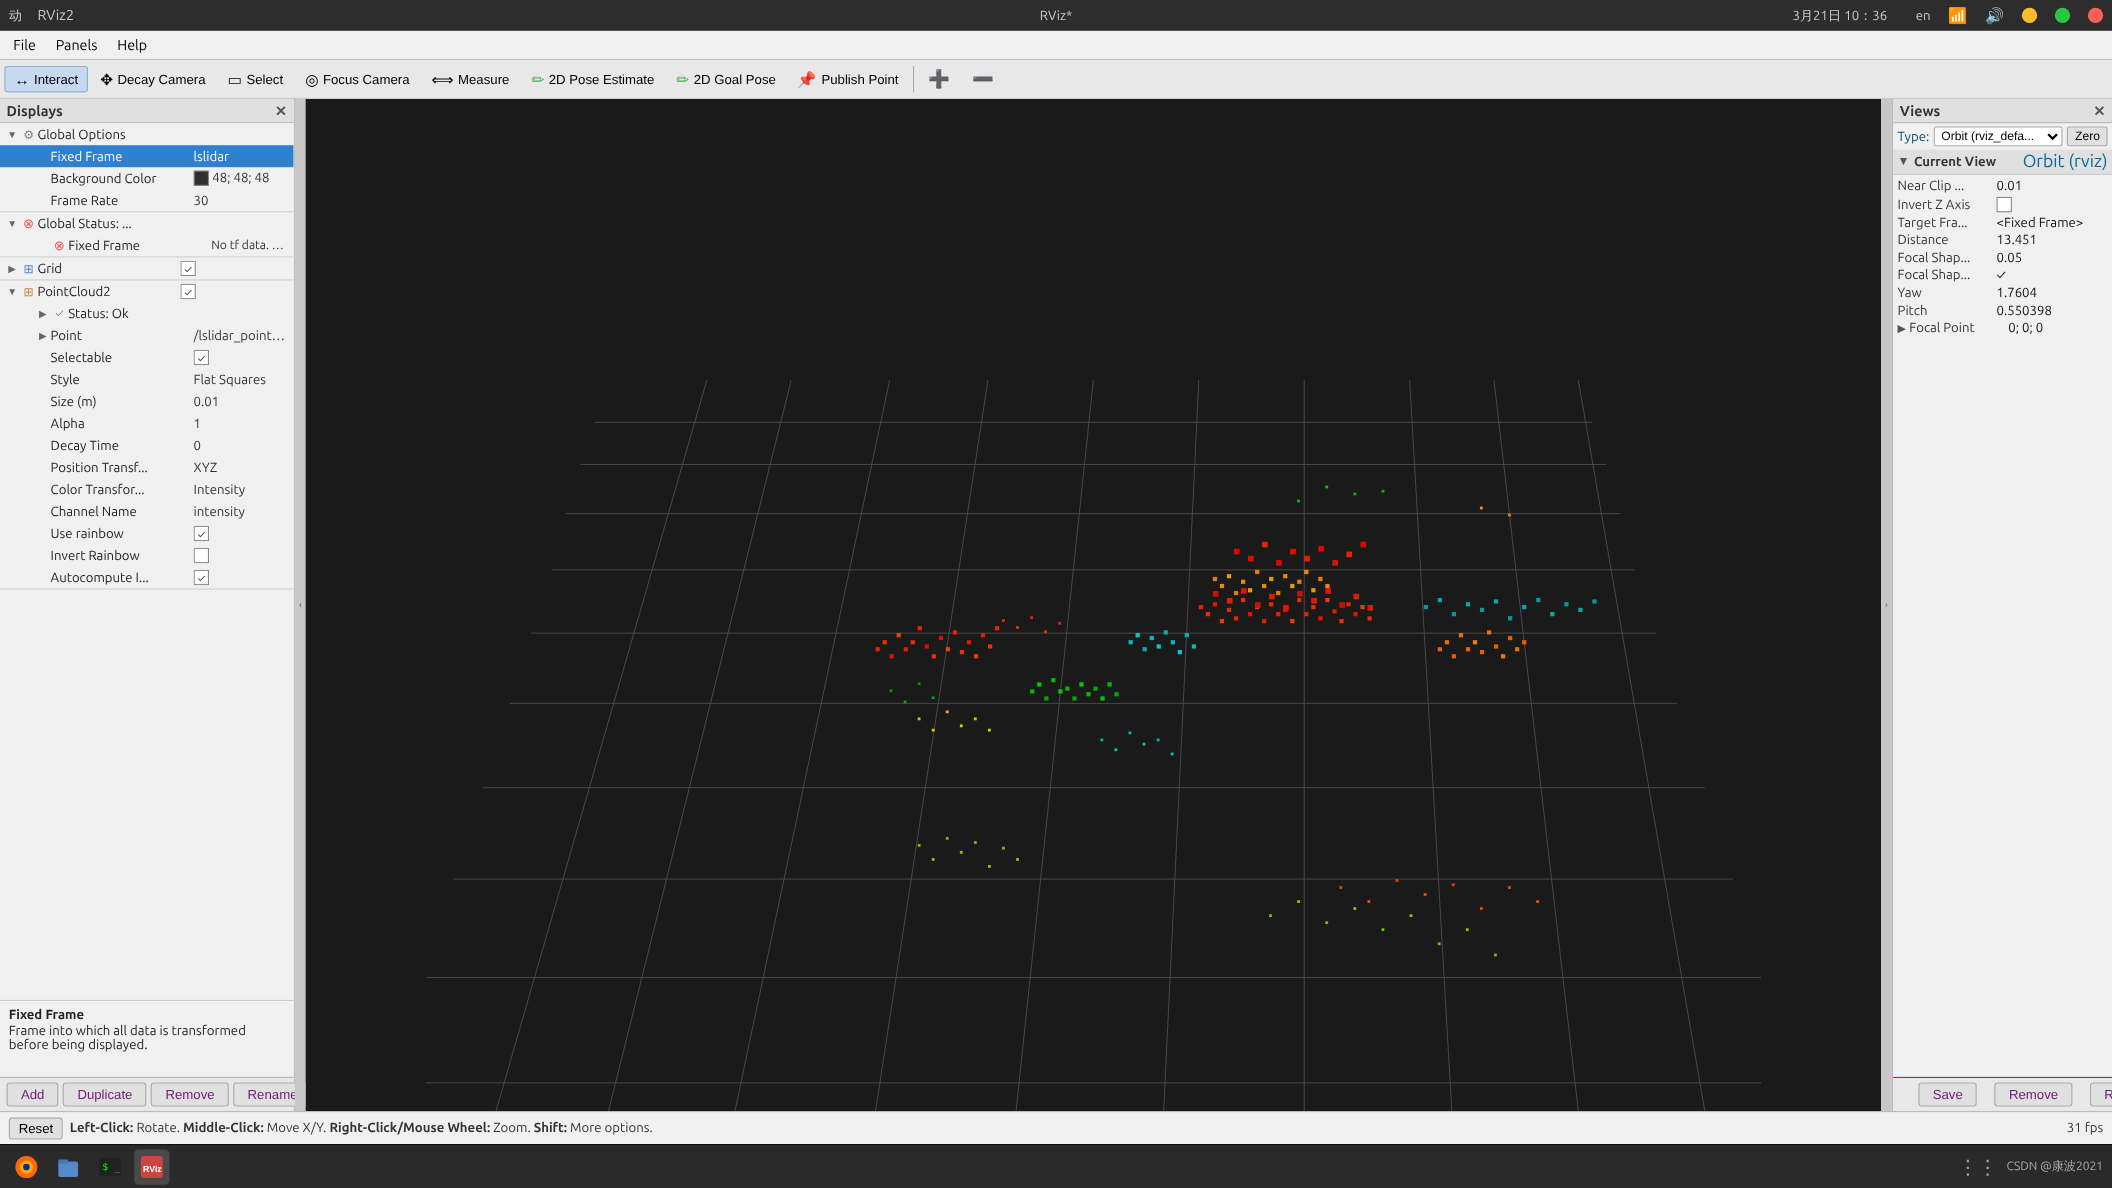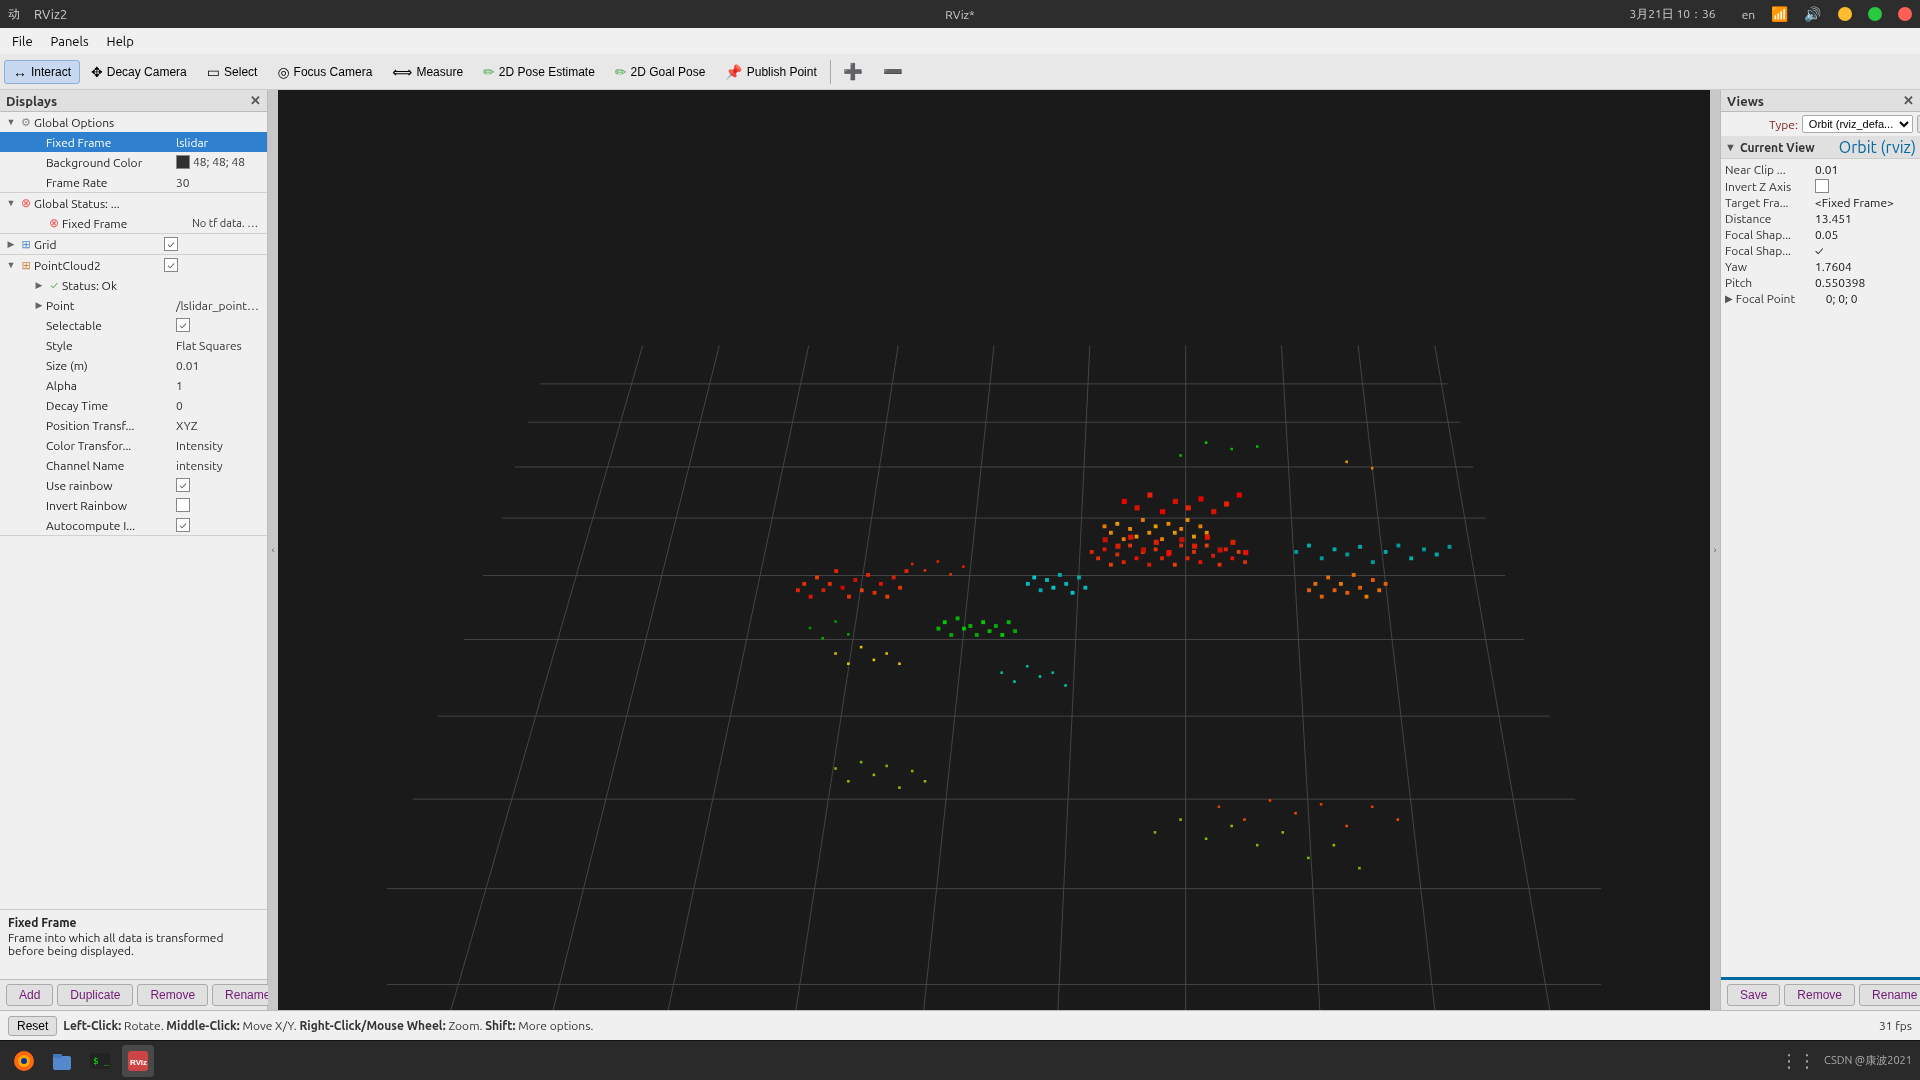--- a/index.html
+++ b/index.html
@@ -157,44 +157,44 @@
       display: flex;
       flex-direction: column;
     }
 
     .views-content { flex: 1; padding: 4px; overflow-y: auto; }
     .view-row { display: flex; align-items: center; margin-bottom: 3px; font-size: 12px; }
     .view-label { flex: 0 0 90px; color: #333; overflow: hidden; text-overflow: ellipsis; white-space: nowrap; }
     .view-value { flex: 1; color: #111; font-size: 12px; }
     .view-header-row { display: flex; align-items: center; padding: 2px 4px; background: #e0e0e0; border-bottom: 1px solid #ccc; }
     .view-type-row { display: flex; align-items: center; padding: 3px 4px; gap: 4px; }
-    .view-type-label { font-size: 12px; color: #7f1d1d; margin-left: 44px; }
+    .view-type-label { font-size: 12px; color: #0c4a6e; }
     .view-type-select {
       flex: 1;
       font-size: 11px;
       padding: 1px 2px;
       background: #fff;
       border: 1px solid #aaa;
       border-radius: 2px;
     }
     .view-zero-btn {
       padding: 2px 6px;
       background: #e0e0e0;
       border: 1px solid #aaa;
       border-radius: 2px;
       cursor: pointer;
       font-size: 11px;
     }
 
     .right-panel-buttons {
       display: flex;
-      gap: 4px;
-      padding: 4px 6px;
+      gap: 16px;
+      padding: 4px 23px;
       background: #e8e8e8;
-      border-top: 3px solid #0369a1;
+      border-top: 1px solid #0369a1;
     }
 
     
     .statusbar {
       height: 30px;
       background: #f0f0f0;
       border-top: 1px solid #bbb;
       display: flex;
       align-items: center;
       padding: 0 8px;

